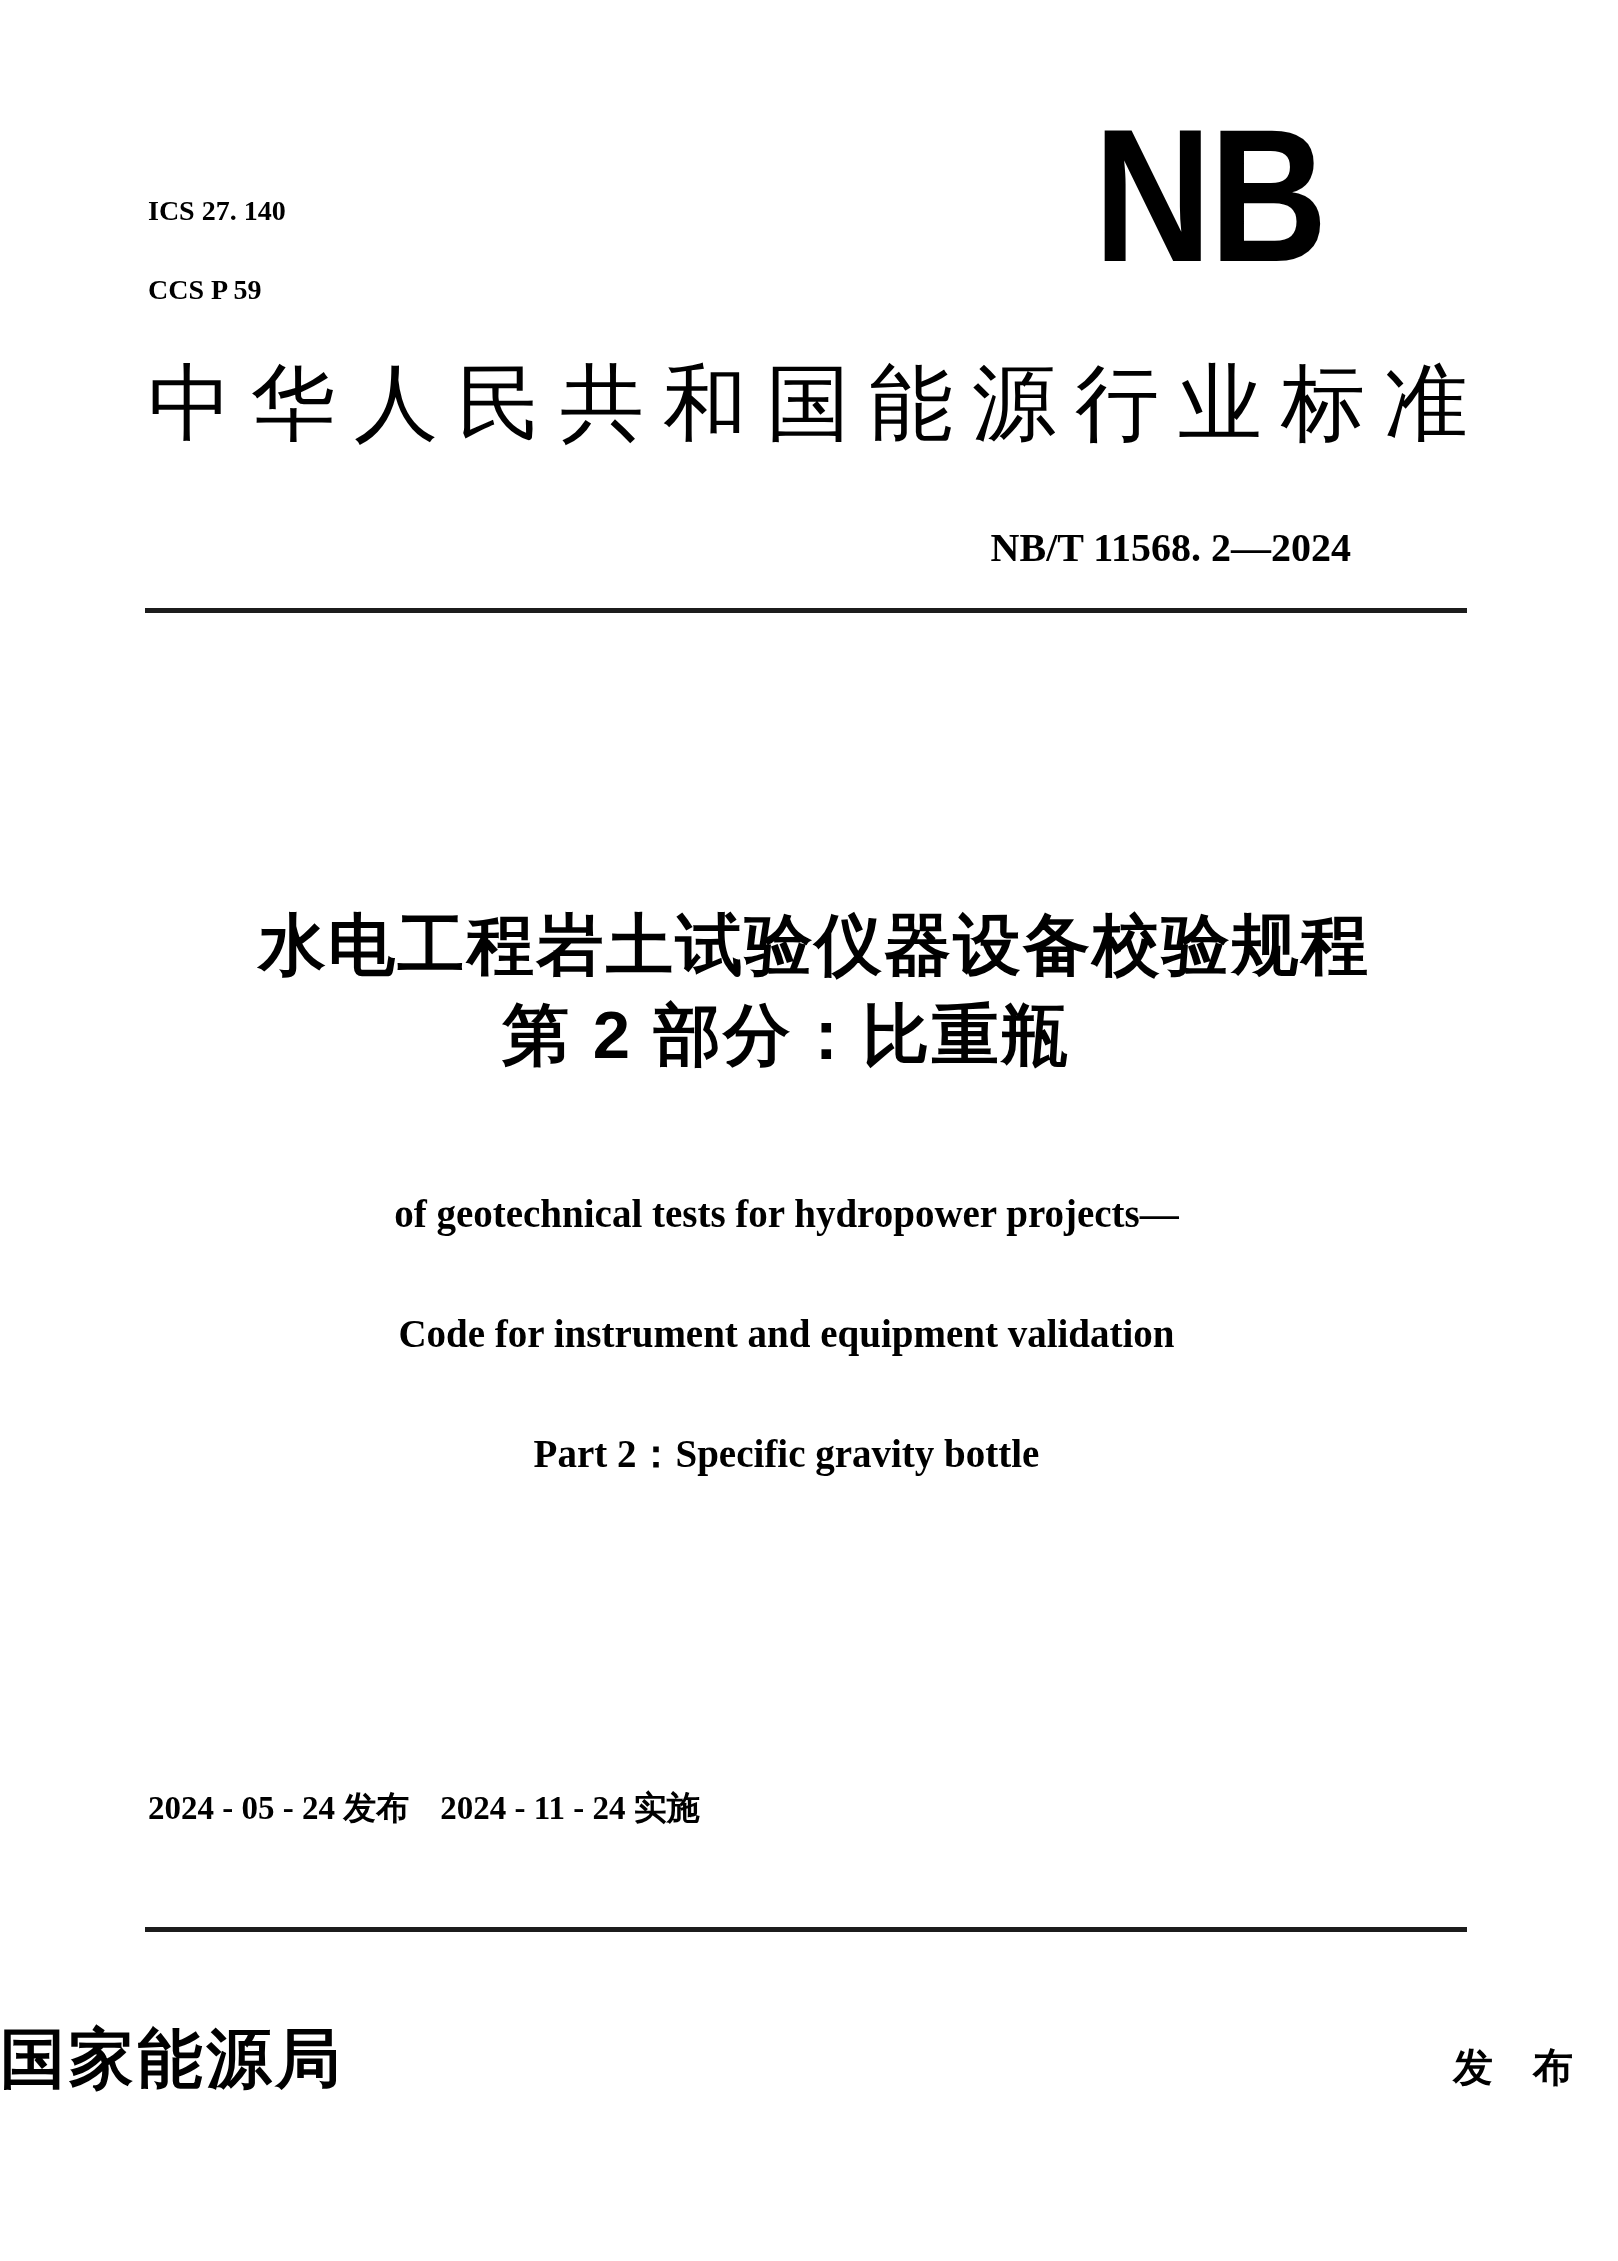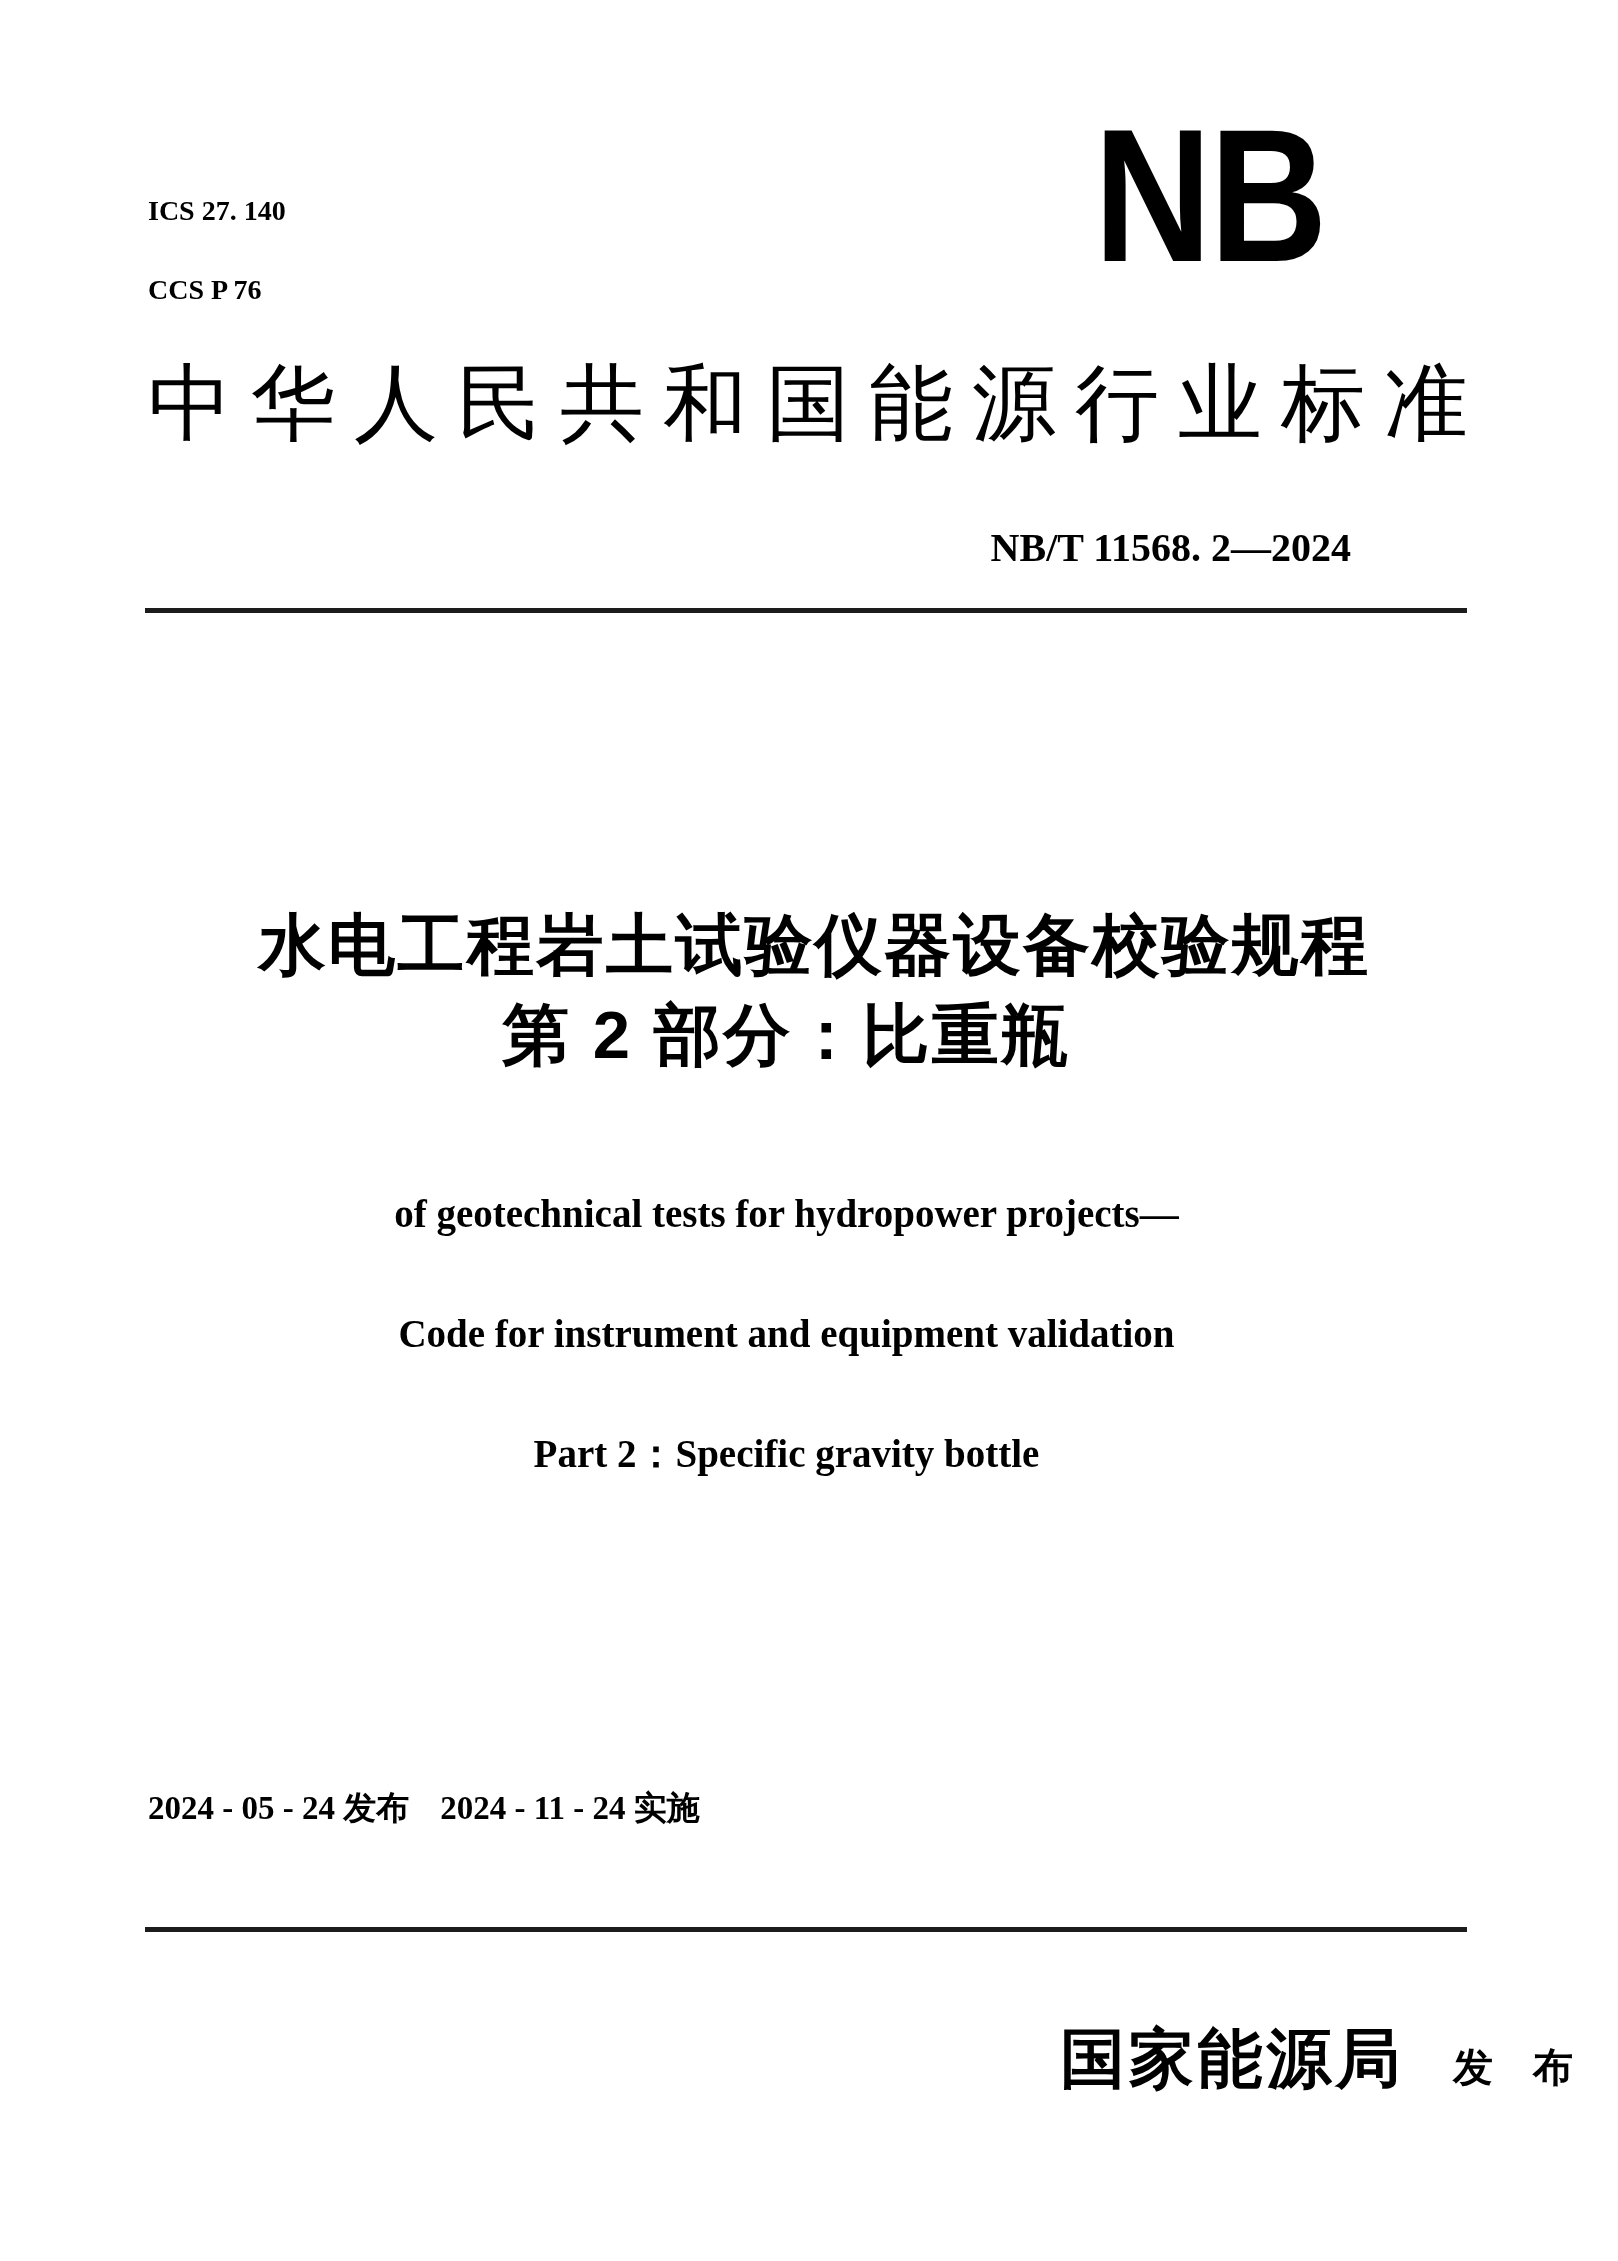--- a/index.html
+++ b/index.html
@@ -113,21 +113,21 @@
     line-height: 1;
     white-space: nowrap;
     gap: 31px;
   }
 
   .publisher-row {
     left: 0;
     top: 2027px;
     width: 100%;
     display: flex;
-    justify-content: flex-end;
+    justify-content: space-between;
     align-items: baseline;
     gap: 49px;
     line-height: 1;
   }
   .publisher-name {
     font-weight: bold;
     font-size: 65px;
     letter-spacing: 3.8px;
     white-space: nowrap;
   }
@@ -137,21 +137,21 @@
     white-space: nowrap;
   }
 </style>
 </head>
 <body>
 
 <div class="page">
 
   <div class="abs ics-block">
     <span class="ics-line">ICS 27. 140</span>
-    <span class="ics-line">CCS P 76</span>
+    <span class="ics-line">CCS P 59</span>
   </div>
 
   <div class="abs nb-logo-wrap">
     <span class="nb-logo">NB</span>
   </div>
 
   <div class="abs header-title">中华人民共和国能源行业标准</div>
 
   <div class="abs std-number">NB/T 11568. 2—2024</div>
 

